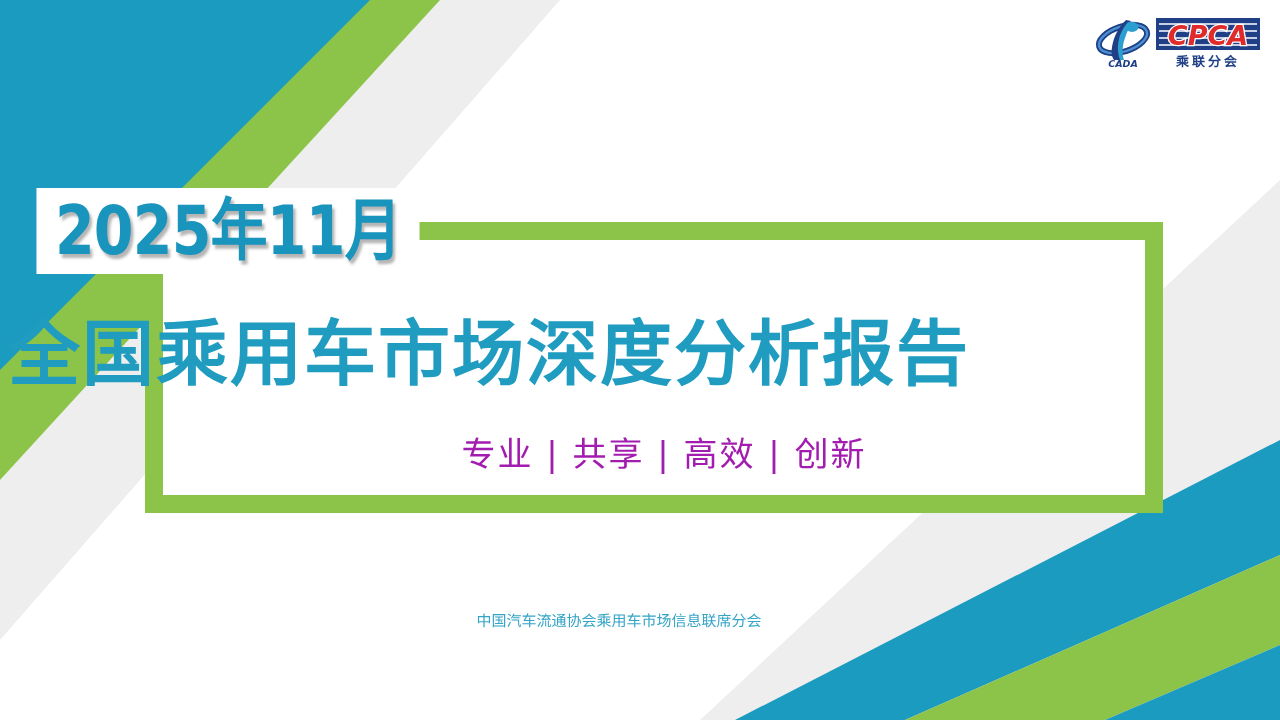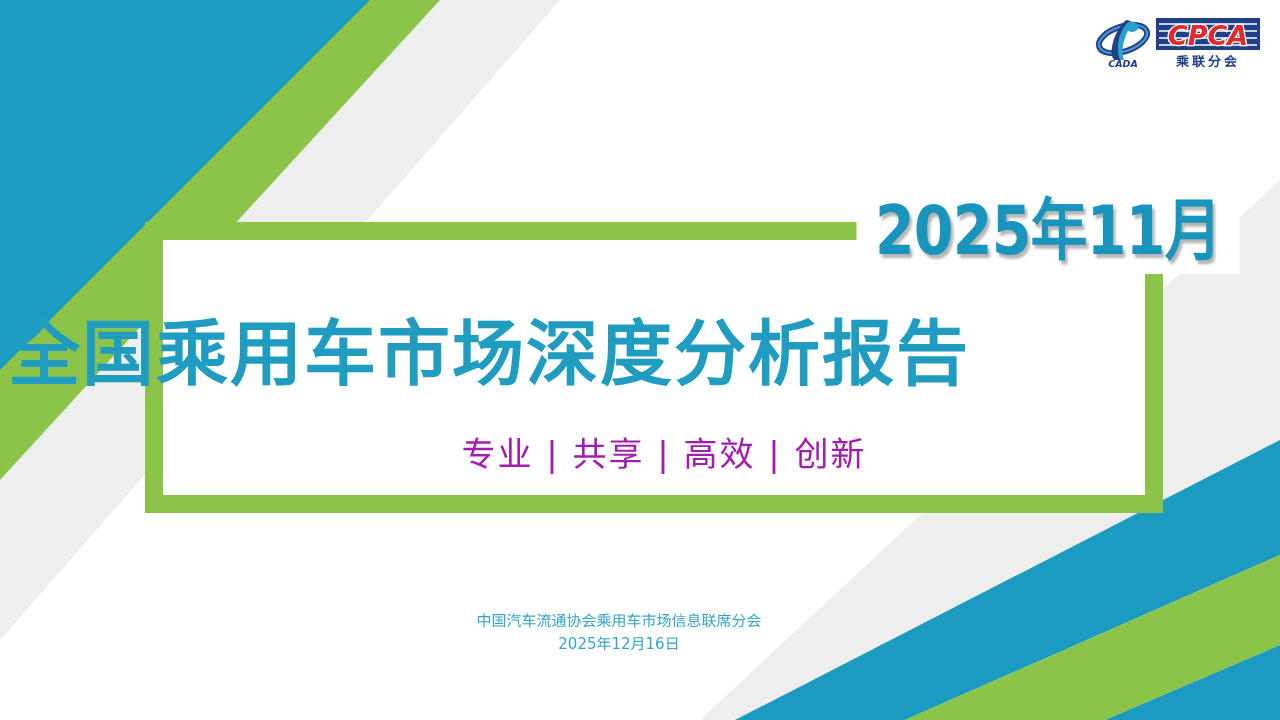--- a/index.html
+++ b/index.html
@@ -58,21 +58,21 @@
     position: absolute;
     inset: 0;
     z-index: 5;
   }
 
   .date-title-wrap {
     position: absolute;
     left: 0;
     top: 188px;
     width: 1276px;
-    text-align: right;
+    text-align: left;
   }
   .date-title {
     display: inline-block;
     background: #ffffff;
     padding: 0 22px;
     font-family: "DejaVu Sans", "Liberation Sans", sans-serif;
     font-weight: 700;
     font-size: 68px;
     line-height: 86px;
     letter-spacing: -1px;
@@ -168,21 +168,20 @@
     <div class="date-title-wrap">
       <span class="date-title">2025年11月</span>
     </div>
 
     <div class="main-title">全国乘用车市场深度分析报告</div>
 
     <div class="subtitle">专业 | 共享 | 高效 | 创新</div>
 
     <div class="footer">
       <div>中国汽车流通协会乘用车市场信息联席分会</div>
-      <div>2025年12月16日</div>
     </div>
   </div>
 
   <svg class="logo" viewBox="0 0 172 58" width="172" height="58">
 
     <g>
       <ellipse cx="33" cy="25" rx="25" ry="12.5" transform="rotate(-18 33 25)" fill="none" stroke="#1f3f86" stroke-width="6"></ellipse>
       <ellipse cx="33" cy="25" rx="25" ry="12.5" transform="rotate(-18 33 25)" fill="none" stroke="#4a8fd0" stroke-width="2.4"></ellipse>
       <path d="M36 6 C28 14 24 22 22 33 C21 39 22 43 24 46 L31 46 C28 40 28 33 31 25 C33 18 37 11 41 7 Z" fill="#1f3f86"></path>
       <path d="M38 8 C32 15 29 22 28 31 C27.5 37 28.5 42 30 46 L34 46 C32 40 32 32 35 24 C37 17 40 12 43 9 Z" fill="#2a9fd0"></path>

